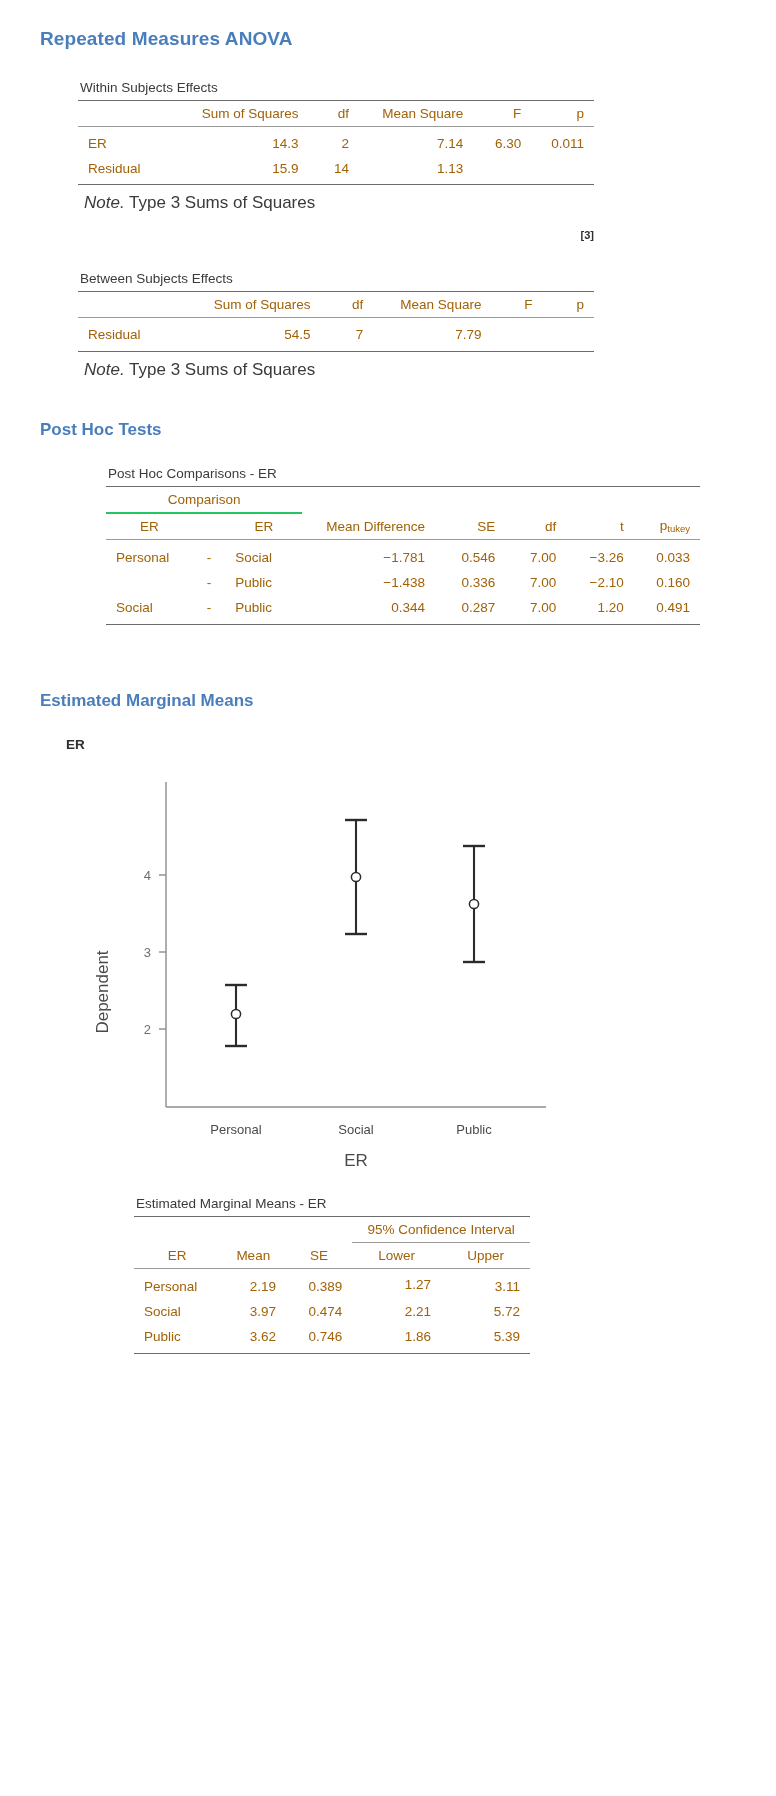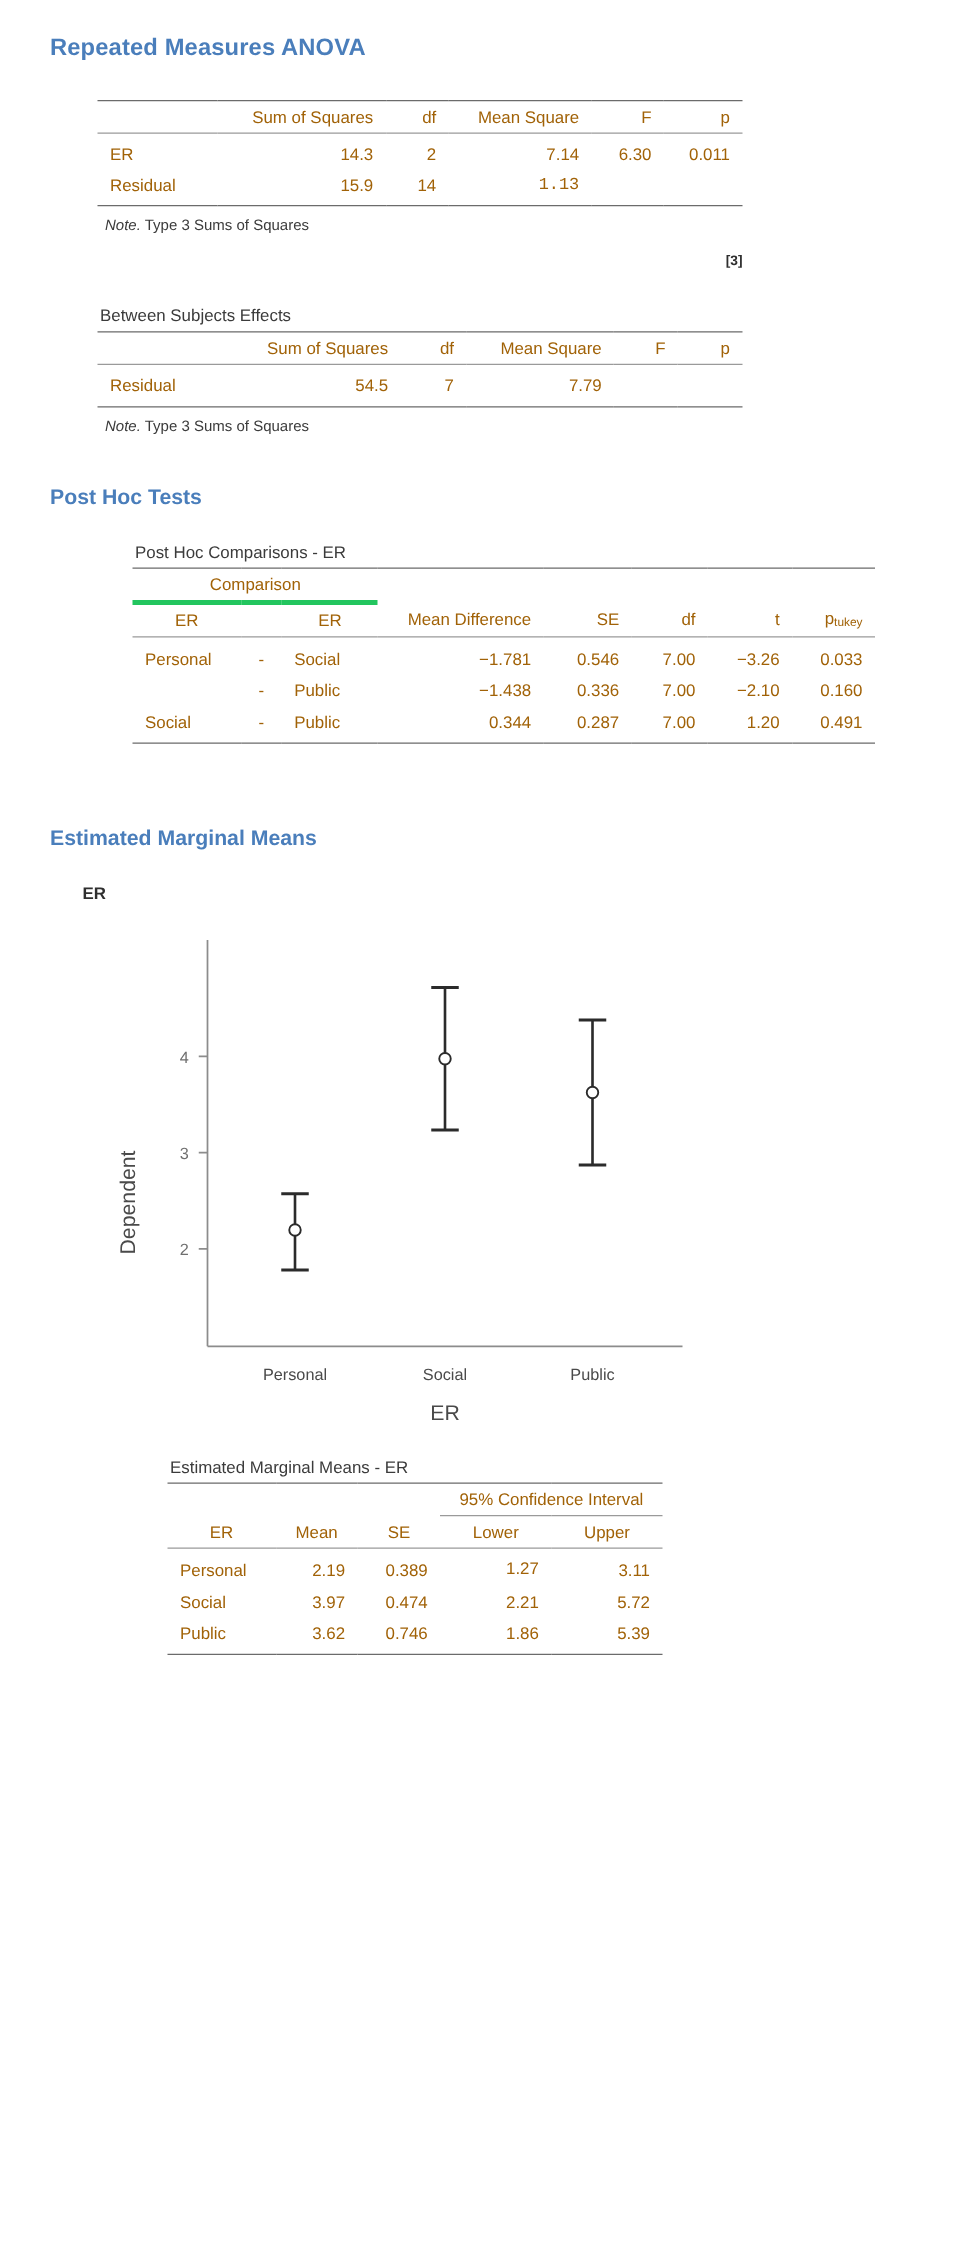--- a/index.html
+++ b/index.html
@@ -51,21 +51,21 @@
     padding:5px 10px;
     white-space:nowrap;
   }
   .rule-top{border-top:1.6px solid #6b6b6b;}
   .rule-mid{border-bottom:1px solid #9a9a9a;}
   .rule-bot{border-bottom:1.8px solid #6b6b6b;}
   .num{text-align:right;}
   .ctr{text-align:center;}
   .lft{text-align:left;}
   .note{
-    font-size:12px;
+    font-size:17px;
     padding:8px 0 0 6px;
     color:#3b3b3b;
   }
   .note i{font-style:italic;}
   .anno{
     font-size:11px;
     font-weight:bold;
     color:#2f2f2f;
     text-align:right;
     padding-top:16px;
@@ -87,21 +87,21 @@
   table.posthoc{width:594px;}
   table.posthoc .p0{width:86px;}
   table.posthoc .p1{width:24px;}
   table.posthoc .p2{width:86px;}
   table.posthoc .p3{width:132px;}
   table.posthoc .p4{width:74px;}
   table.posthoc .p5{width:62px;}
   table.posthoc .p6{width:66px;}
   table.posthoc .p7{width:64px;}
   .comp-head{
-    border-bottom:4px solid #22c55e;
+    border-bottom:2px solid #22c55e;
     text-align:center;
     font-size:13.5px;
     padding:4px 10px 4px 10px;
   }
 
   
   .emm-wrap{margin-left:94px;margin-top:14px;}
   table.emm{width:396px;}
   table.emm .e0{width:94px;}
   table.emm .e1{width:70px;}
@@ -152,20 +152,21 @@
   .pt{fill:#ffffff;stroke:#2b2b2b;stroke-width:1.5;}
 </style>
 </head>
 <body>
 
 <div class="page">
 
   <h1 class="section">Repeated Measures ANOVA</h1>
 
   <div class="tbl-wrap">
+    <div class="tbl-title" style="margin-left:38px;">Within Subjects Effects</div>
     <table class="stat effects">
       <thead>
         <tr class="rule-top rule-mid">
           <th class="c0 lft"></th>
           <th class="c1 num">Sum of Squares</th>
           <th class="c2 num">df</th>
           <th class="c3 num">Mean Square</th>
           <th class="c4 num">F</th>
           <th class="c5 num">p</th>
         </tr>
@@ -176,21 +177,21 @@
           <td class="num" style="padding-top:9px;">14.3</td>
           <td class="num" style="padding-top:9px;">2</td>
           <td class="num" style="padding-top:9px;">7.14</td>
           <td class="num" style="padding-top:9px;">6.30</td>
           <td class="num" style="padding-top:9px;">0.011</td>
         </tr>
         <tr class="rule-bot">
           <td class="lft" style="padding-bottom:8px;">Residual</td>
           <td class="num" style="padding-bottom:8px;">15.9</td>
           <td class="num" style="padding-bottom:8px;">14</td>
-          <td class="num" style="padding-bottom:8px;font-family:Liberation Mono, monospace;">1.13</td>
+          <td class="num" style="padding-bottom:8px;">1.13</td>
           <td class="num" style="padding-bottom:8px;"></td>
           <td class="num" style="padding-bottom:8px;"></td>
         </tr>
       </tbody>
     </table>
     <div class="note" style="margin-left:38px;">
       <i>Note.</i>
       <span>Type 3 Sums of Squares</span>
     </div>
     <div class="anno" style="width:516px;margin-left:38px;">[3]</div>

